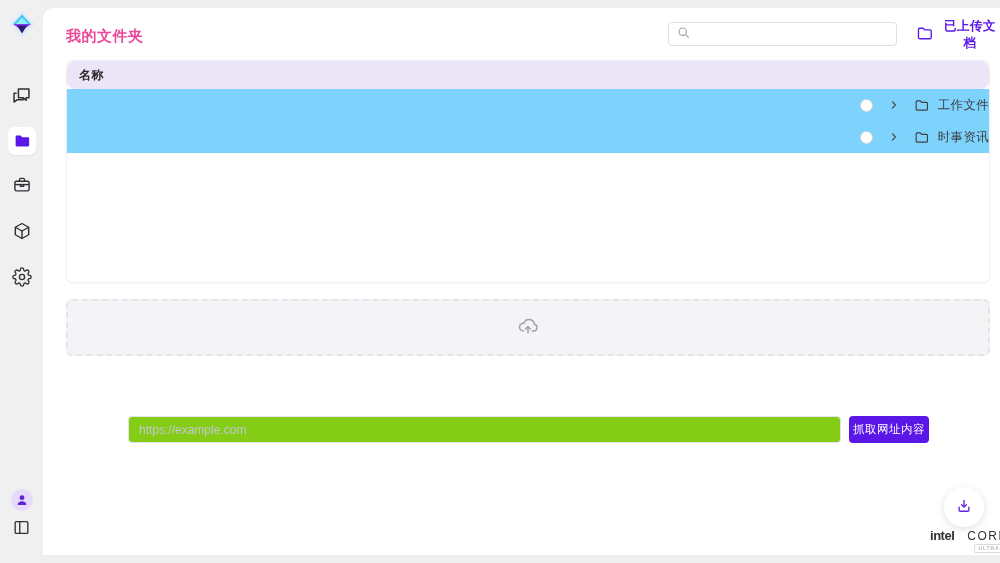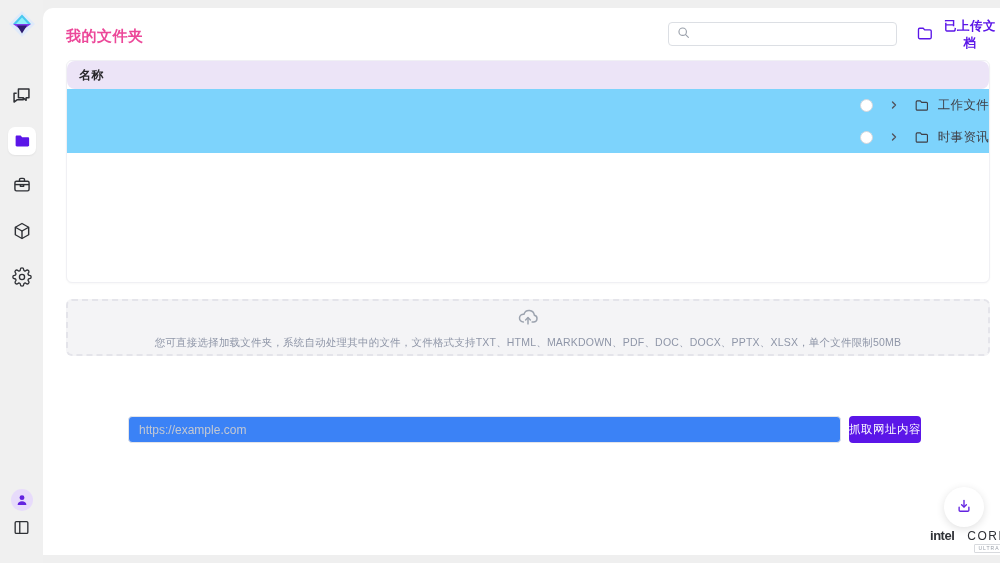--- a/index.html
+++ b/index.html
@@ -100,25 +100,25 @@
 
   .or-link {
     position:absolute; left:23px; top:374px; width:924px; text-align:center;
     font-size:11px; color:#7d8494;
   }
 
   
   .url-input {
     position:absolute; left:85px; top:408px; width:713px; height:27px;
     border:1px solid #e3e4e9; border-radius:4px; padding:0 10px;
-    font-size:12px; color:#333; outline:none; font-family:inherit; background:#3b82f6;
+    font-size:12px; color:#333; outline:none; font-family:inherit; background:#84cc16;
   }
   .url-input::placeholder { color:#c3c8d2; }
   .fetch-btn {
-    position:absolute; left:806px; top:408px; width:72px; height:27px;
+    position:absolute; left:806px; top:408px; width:80px; height:27px;
     background:#5b16e8; color:#fff; border:none; border-radius:4px;
     font-size:11.5px; font-family:inherit; cursor:pointer; letter-spacing:.5px;
   }
 
   
   .download-fab {
     position:absolute; left:901px; top:479px; width:40px; height:40px;
     background:#fff; border-radius:50%; border:none; cursor:pointer;
     box-shadow:0 2px 8px rgba(0,0,0,.12);
     display:flex; align-items:center; justify-content:center;
@@ -279,21 +279,20 @@
   </div>
 
   <div class="dropzone">
     <span>
       <svg width="22" height="22" viewBox="0 0 24 24" fill="none" stroke="#9ca3af" stroke-width="1.6" stroke-linecap="round" stroke-linejoin="round">
         <path d="M7 17.5a4.3 4.3 0 1 1 .6-8.56A5.8 5.8 0 0 1 18.9 10a3.8 3.8 0 0 1-.9 7.5h-1.5"></path>
         <path d="M12 19.5v-6.5"></path>
         <path d="m9.4 15.2 2.6-2.6 2.6 2.6"></path>
       </svg>
     </span>
-    <div class="dropzone-hint">您可直接选择加载文件夹，系统自动处理其中的文件，文件格式支持TXT、HTML、MARKDOWN、PDF、DOC、DOCX、PPTX、XLSX，单个文件限制50MB</div>
   </div>
 
 
   <input class="url-input" type="text" placeholder="https://example.com" style="">
   <button class="fetch-btn">抓取网址内容</button>
 
   <button class="download-fab">
     <span>
       <svg width="18" height="18" viewBox="0 0 24 24" fill="none" stroke="#6323e0" stroke-width="1.8" stroke-linecap="round" stroke-linejoin="round">
         <path d="M12 4.5v8.5"></path>

